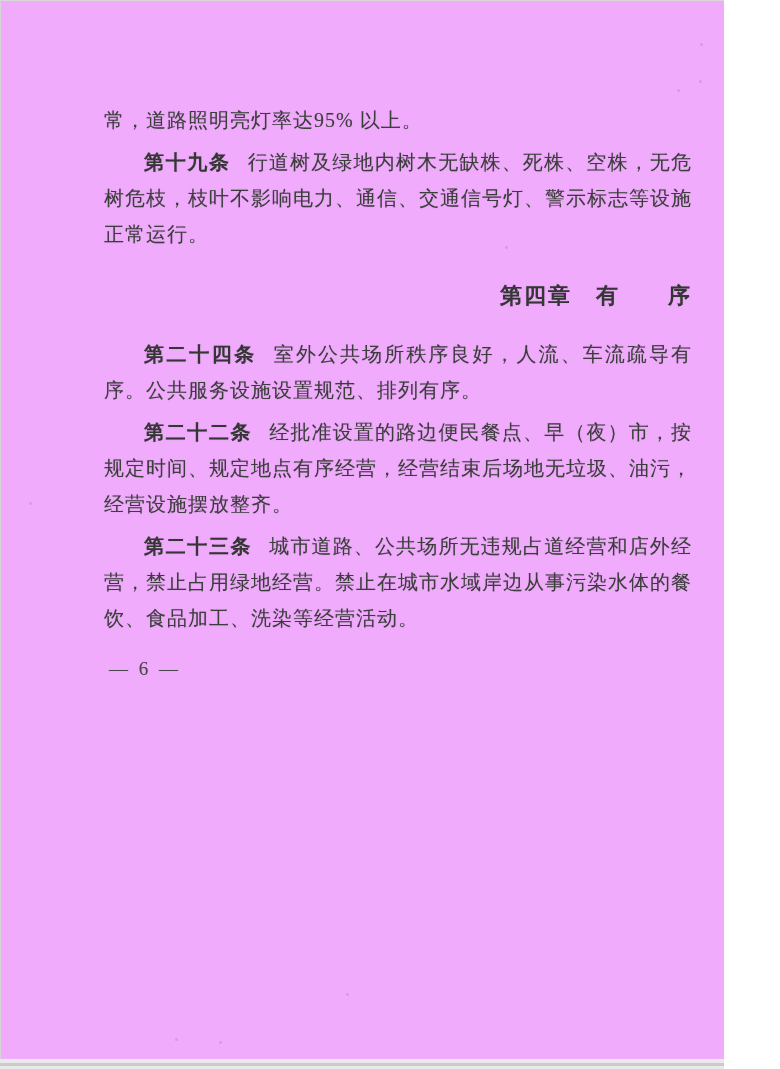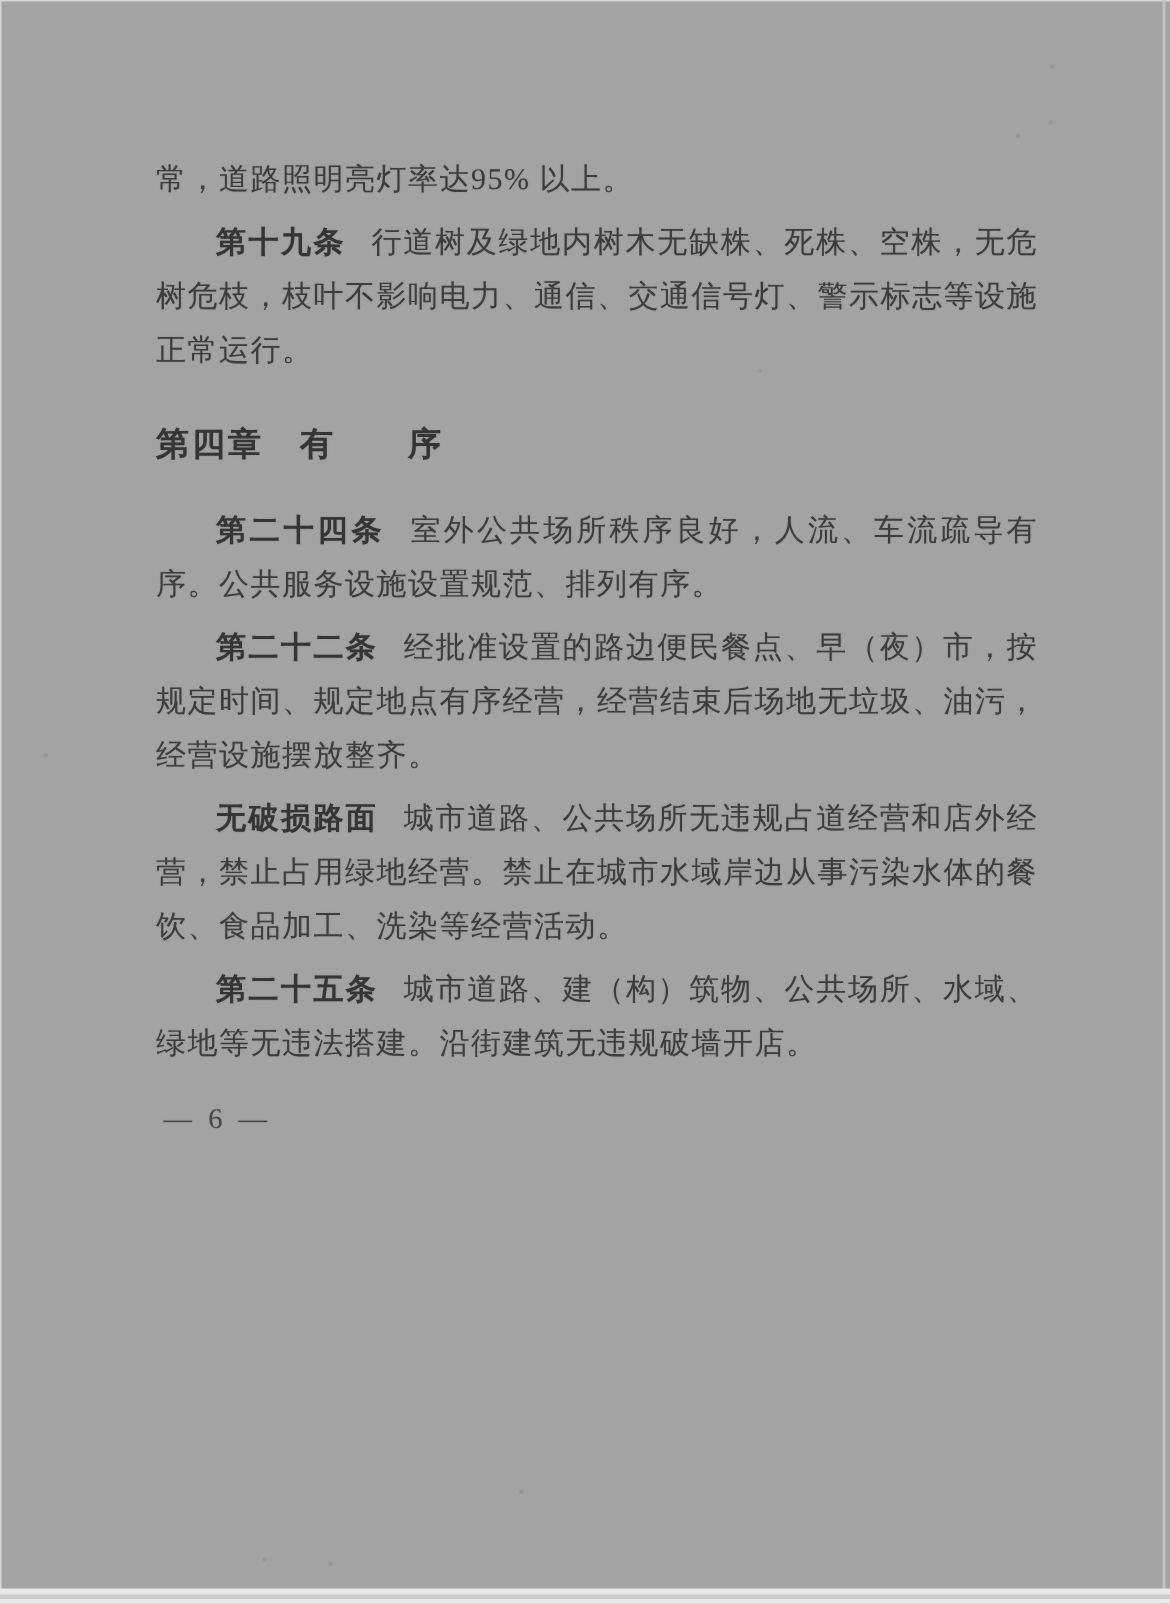--- a/index.html
+++ b/index.html
@@ -2,23 +2,23 @@
 <html lang="zh"><head>
 <meta charset="utf-8">
 <style>
   html, body {
     margin: 0;
     padding: 0;
     background: #ffffff;
   }
   .scan-page {
     position: relative;
-    width: 780px;
+    width: 724px;
     height: 1069px;
-    background: #a3a3a3;
+    background: #f0abfc;
     overflow: hidden;
     font-family: "Liberation Serif", serif;
   }
   
   .edge-top {
     position: absolute; top: 0; left: 0;
     width: 100%; height: 1px;
     background: #d8d8d8;
   }
   .edge-left {
@@ -64,21 +64,21 @@
   .clause {
     font-weight: 700;
     letter-spacing: 1.5px;
     margin-right: 17px;
     color: #353535;
   }
   .chapter {
     font-size: 22px;
     font-weight: 700;
     letter-spacing: 2px;
-    text-align: left;
+    text-align: right;
     text-indent: 0;
     margin: 27px 0 23px 0;
     line-height: 34px;
     color: #353535;
   }
   .page-number {
     margin-top: 15px;
     padding-left: 5px;
     font-size: 19px;
     letter-spacing: 3px;
@@ -108,24 +108,23 @@
 
     <p class="para"><span class="clause">第十九条</span><span>行道树及绿地内树木无缺株、死株、空株，无危树危枝，枝叶不影响电力、通信、交通信号灯、警示标志等设施正常运行。</span></p>
 
 
     <h2 class="chapter">第四章　有　　序</h2>
 
     <p class="para"><span class="clause">第二十四条</span><span>室外公共场所秩序良好，人流、车流疏导有序。公共服务设施设置规范、排列有序。</span></p>
 
     <p class="para"><span class="clause">第二十二条</span><span>经批准设置的路边便民餐点、早（夜）市，按规定时间、规定地点有序经营，经营结束后场地无垃圾、油污，经营设施摆放整齐。</span></p>
 
-    <p class="para"><span class="clause">无破损路面</span><span>城市道路、公共场所无违规占道经营和店外经营，禁止占用绿地经营。禁止在城市水域岸边从事污染水体的餐饮、食品加工、洗染等经营活动。</span></p>
+    <p class="para"><span class="clause">第二十三条</span><span>城市道路、公共场所无违规占道经营和店外经营，禁止占用绿地经营。禁止在城市水域岸边从事污染水体的餐饮、食品加工、洗染等经营活动。</span></p>
 
 
-    <p class="para"><span class="clause">第二十五条</span><span>城市道路、建（构）筑物、公共场所、水域、绿地等无违法搭建。沿街建筑无违规破墙开店。</span></p>
 
     <div class="page-number">— 6 —</div>
 
   </div>
 
   <div class="speck" style="left:700px; top:43px;"></div>
   <div class="speck" style="left:699px; top:80px;"></div>
   <div class="speck" style="left:677px; top:89px;"></div>
   <div class="speck" style="left:505px; top:246px;"></div>
   <div class="speck" style="left:29px; top:502px;"></div>

